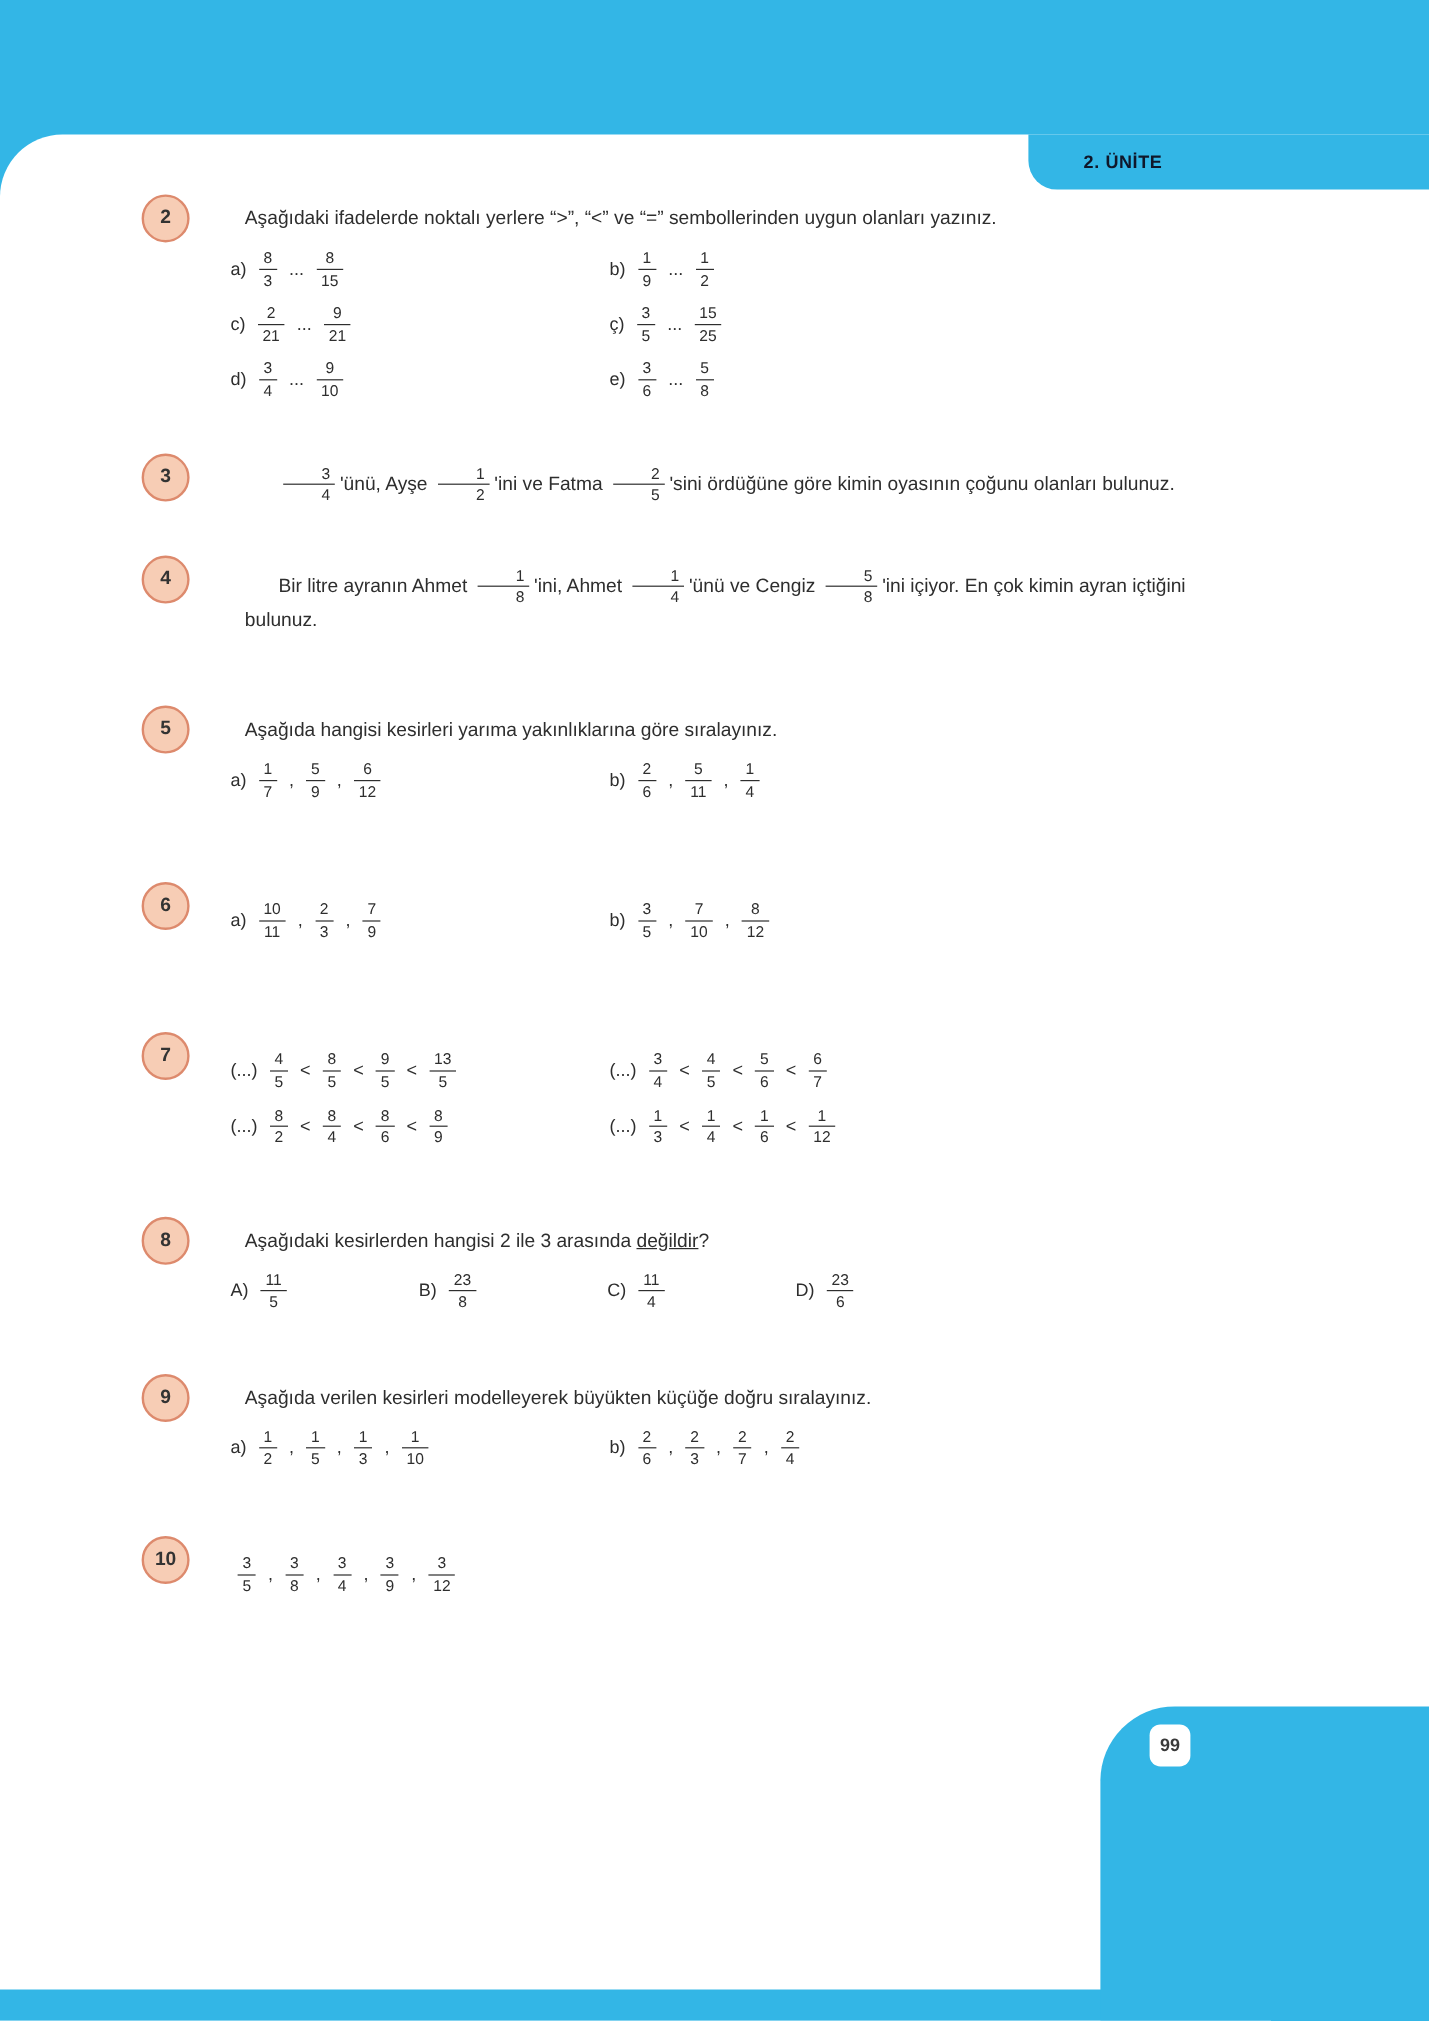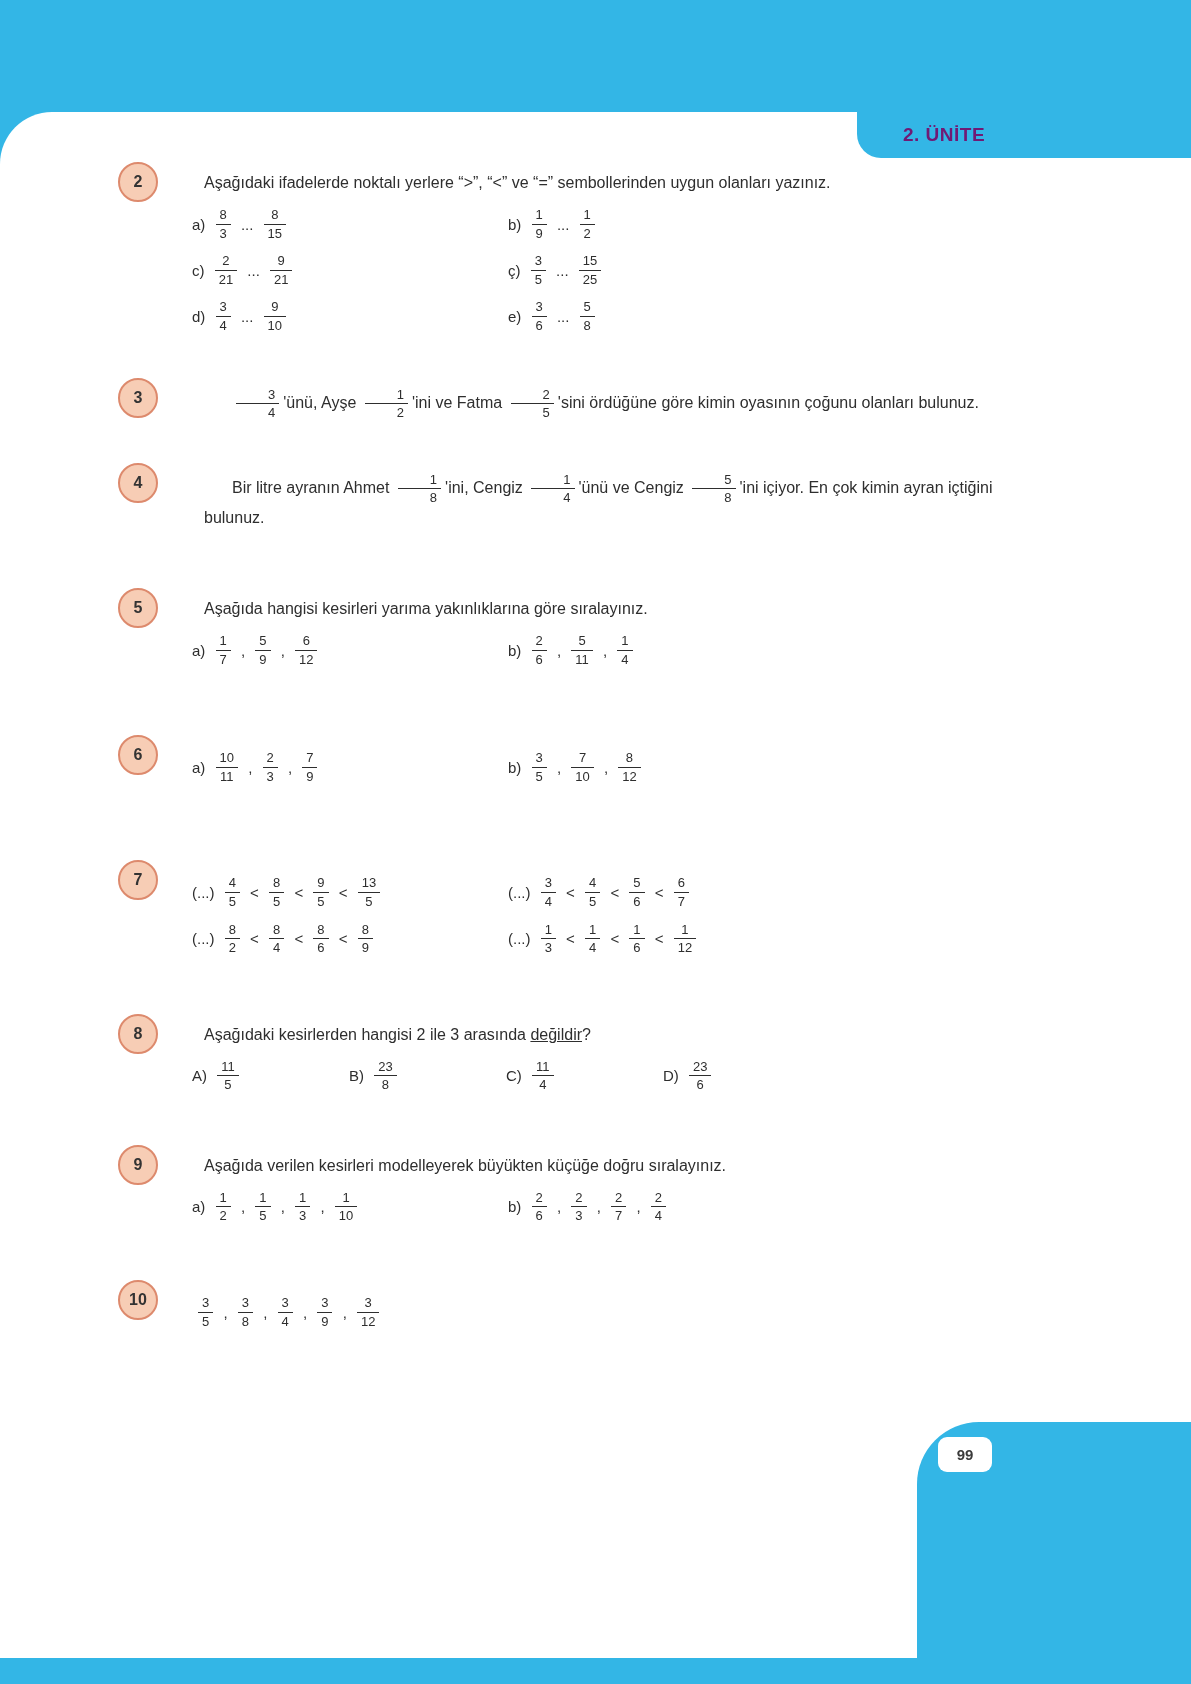--- a/index.html
+++ b/index.html
@@ -10,27 +10,27 @@
   }
   .white-page{
     position:absolute;top:112px;left:0;right:0;bottom:26px;
     background:#ffffff;border-top-left-radius:52px;
   }
   .unit-tab{
     position:absolute;top:112px;right:0;width:334px;height:46px;
     background:var(--accent,#33b6e6);border-bottom-left-radius:24px;
     display:flex;align-items:center;box-sizing:border-box;padding-left:46px;
   }
-  .unit-label{color:#701a75;font-size:19px;font-weight:700;letter-spacing:.5px;}
+  .unit-label{color:#0f172a;font-size:15px;font-weight:700;letter-spacing:.5px;}
   .corner{
     position:absolute;right:0;bottom:0;width:274px;height:262px;
     background:var(--accent,#33b6e6);border-top-left-radius:62px;
   }
   .pagenum{
-    position:absolute;right:199px;bottom:212px;width:54px;height:35px;
+    position:absolute;right:199px;bottom:212px;width:34px;height:35px;
     background:#ffffff;border-radius:9px;display:flex;align-items:center;justify-content:center;
     font-size:15px;font-weight:700;color:#3a3a3a;
   }
   .questions{position:absolute;top:0;left:0;right:0;bottom:0;padding:50px 70px 0 118px;box-sizing:border-box;overflow:hidden;}
   .question{display:flex;align-items:flex-start;margin-bottom:40px;}
   .question:nth-child(1){margin-bottom:32px;}
   .question:nth-child(2){margin-bottom:30px;}
   .question:nth-child(3){margin-bottom:46px;}
   .question:nth-child(4){margin-bottom:56px;}
   .question:nth-child(5){margin-bottom:64px;}
@@ -170,21 +170,21 @@
           </div>
         </div>
         <div class="question">
           <div class="qbadge">
             <span class="qnum">4</span>
           </div>
           <div class="qbody">
             <p class="qtext indent"><span class="seg">Bir litre ayranın Ahmet </span><span class="frac">
                 <span class="fnum">1</span>
                 <span class="fden">8</span>
-              </span><span class="seg">'ini, Cengiz </span><span class="frac">
+              </span><span class="seg">'ini, Ahmet </span><span class="frac">
                 <span class="fnum">1</span>
                 <span class="fden">4</span>
               </span><span class="seg">'ünü ve Cengiz </span><span class="frac">
                 <span class="fnum">5</span>
                 <span class="fden">8</span>
               </span><span class="seg">'ini içiyor. En çok kimin ayran içtiğini bulunuz.</span></p>
           </div>
         </div>
         <div class="question">
           <div class="qbadge">

